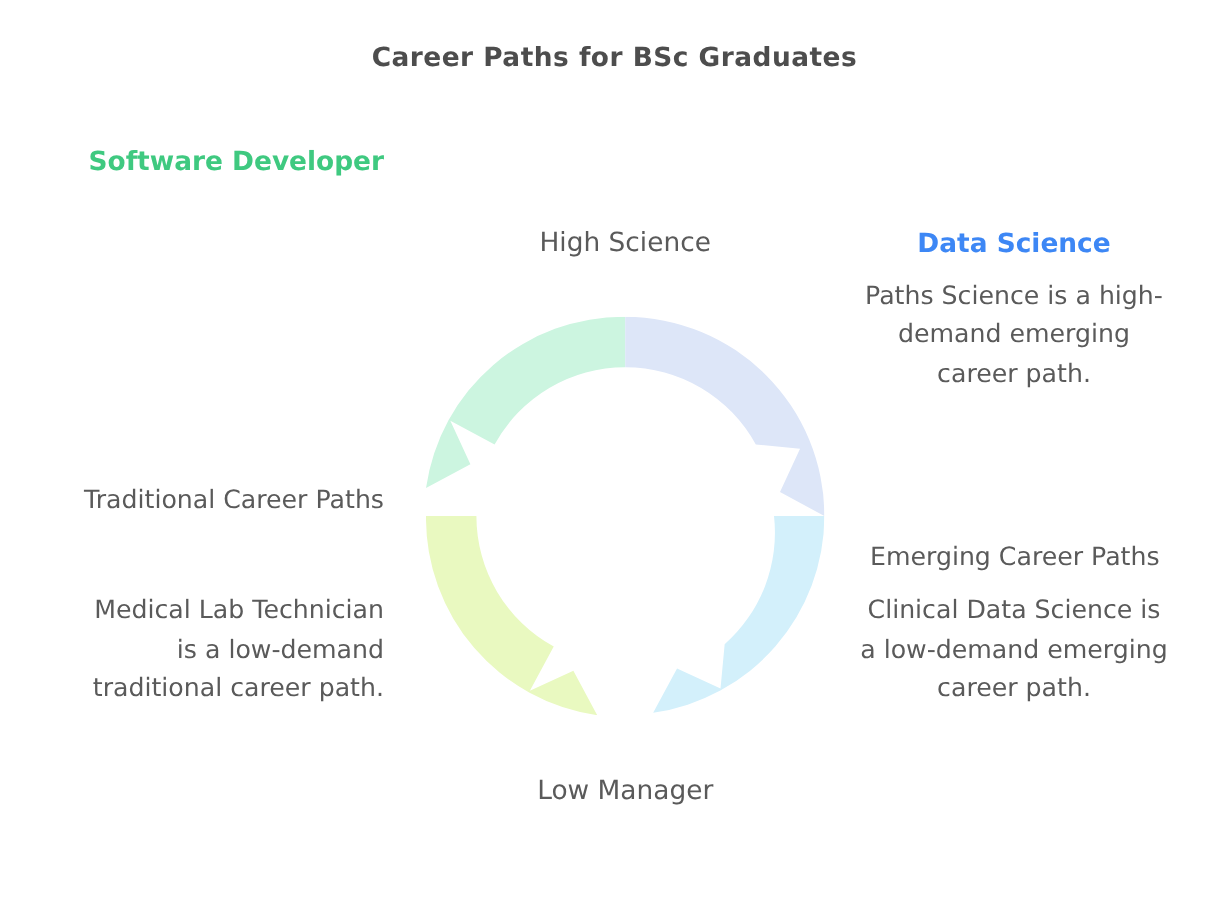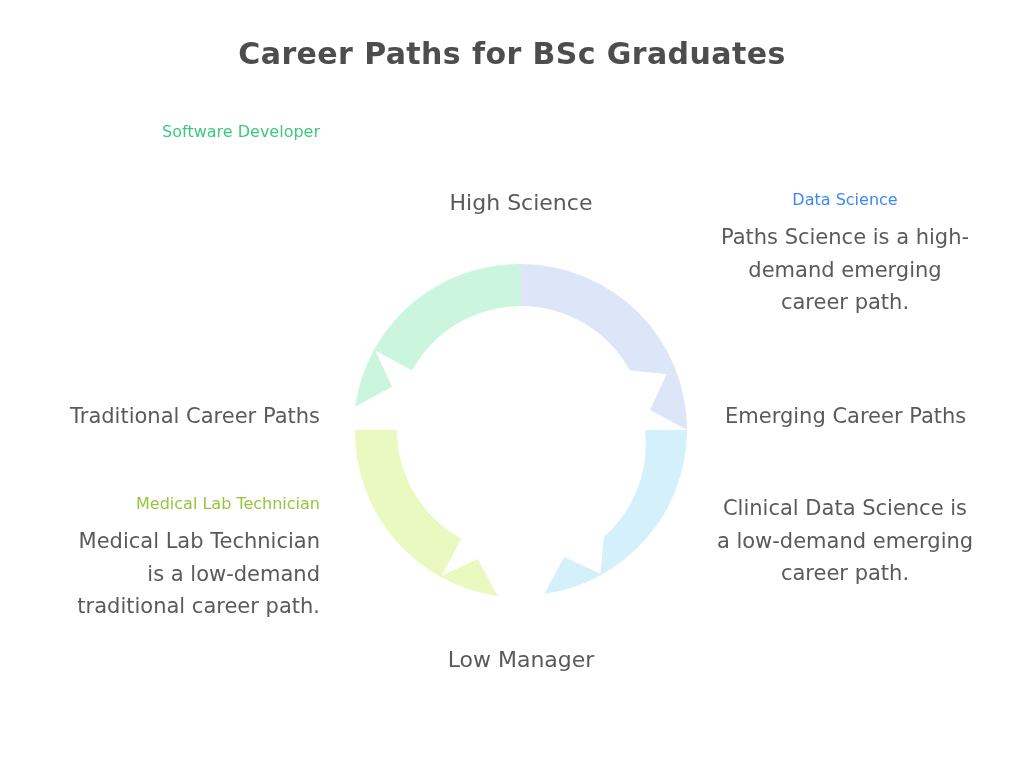--- a/index.html
+++ b/index.html
@@ -17,21 +17,21 @@
   }
 
   
   .title {
     position: absolute;
     top: 36px;
     left: 0;
     width: 1024px;
     text-align: center;
     font-family: "DejaVu Sans", sans-serif;
-    font-size: 30px;
+    font-size: 22px;
     font-weight: bold;
     letter-spacing: 0.4px;
     color: #4d4d4d;
   }
 
   
   .demand-label {
     position: absolute;
     width: 300px;
     left: 371px;
@@ -54,40 +54,40 @@
 
   
   .quad {
     position: absolute;
     width: 262px;
   }
   .quad.left  { text-align: right; left: 58px; }
   .quad.right { text-align: center;  left: 714px; }
 
   .quad-heading {
-    font-size: 16px;
-    font-weight: normal;
+    font-size: 22px;
+    font-weight: bold;
     line-height: 1.45;
     margin: 0 0 10px 0;
   }
   .quad-desc {
     font-size: 21px;
     line-height: 1.55;
     color: #5a5a5a;
     margin: 0;
   }
   .group-label {
     position: absolute;
     width: 262px;
     font-size: 21px;
     line-height: 1.55;
     color: #5a5a5a;
   }
   .group-label.left  { left: 58px;  text-align: right; }
-  .group-label.right { left: 725px; text-align: left; }
+  .group-label.right { left: 725px; text-align: left; margin-top: 48px; }
 
   
   #quad-tl { top: 120px; }
   #quad-tr { top: 188px; }
   #quad-bl { top: 492px; }
   #quad-br { top: 492px; }
   #group-traditional { top: 400px; }
   #group-emerging    { top: 400px; }
 </style>
 </head>
@@ -150,19 +150,18 @@
   <div class="quad-desc">Paths Science is a high-demand emerging career path.</div>
 </div>
 
 <div class="group-label left" id="group-traditional">Traditional
 Career Paths</div>
 
 <div class="group-label right" id="group-emerging">Emerging Career
 Paths</div>
 
 <div class="quad left" id="quad-bl">
-  <div class="quad-heading" style="color: rgb(151, 196, 60);">Medical Lab Technician</div>
   <div class="quad-desc">Medical Lab Technician is a low-demand traditional career path.</div>
 </div>
 
 <div class="quad right" id="quad-br">
   <div class="quad-desc">Clinical Data Science is a low-demand emerging career path.</div>
 </div>
 
 </body></html>

